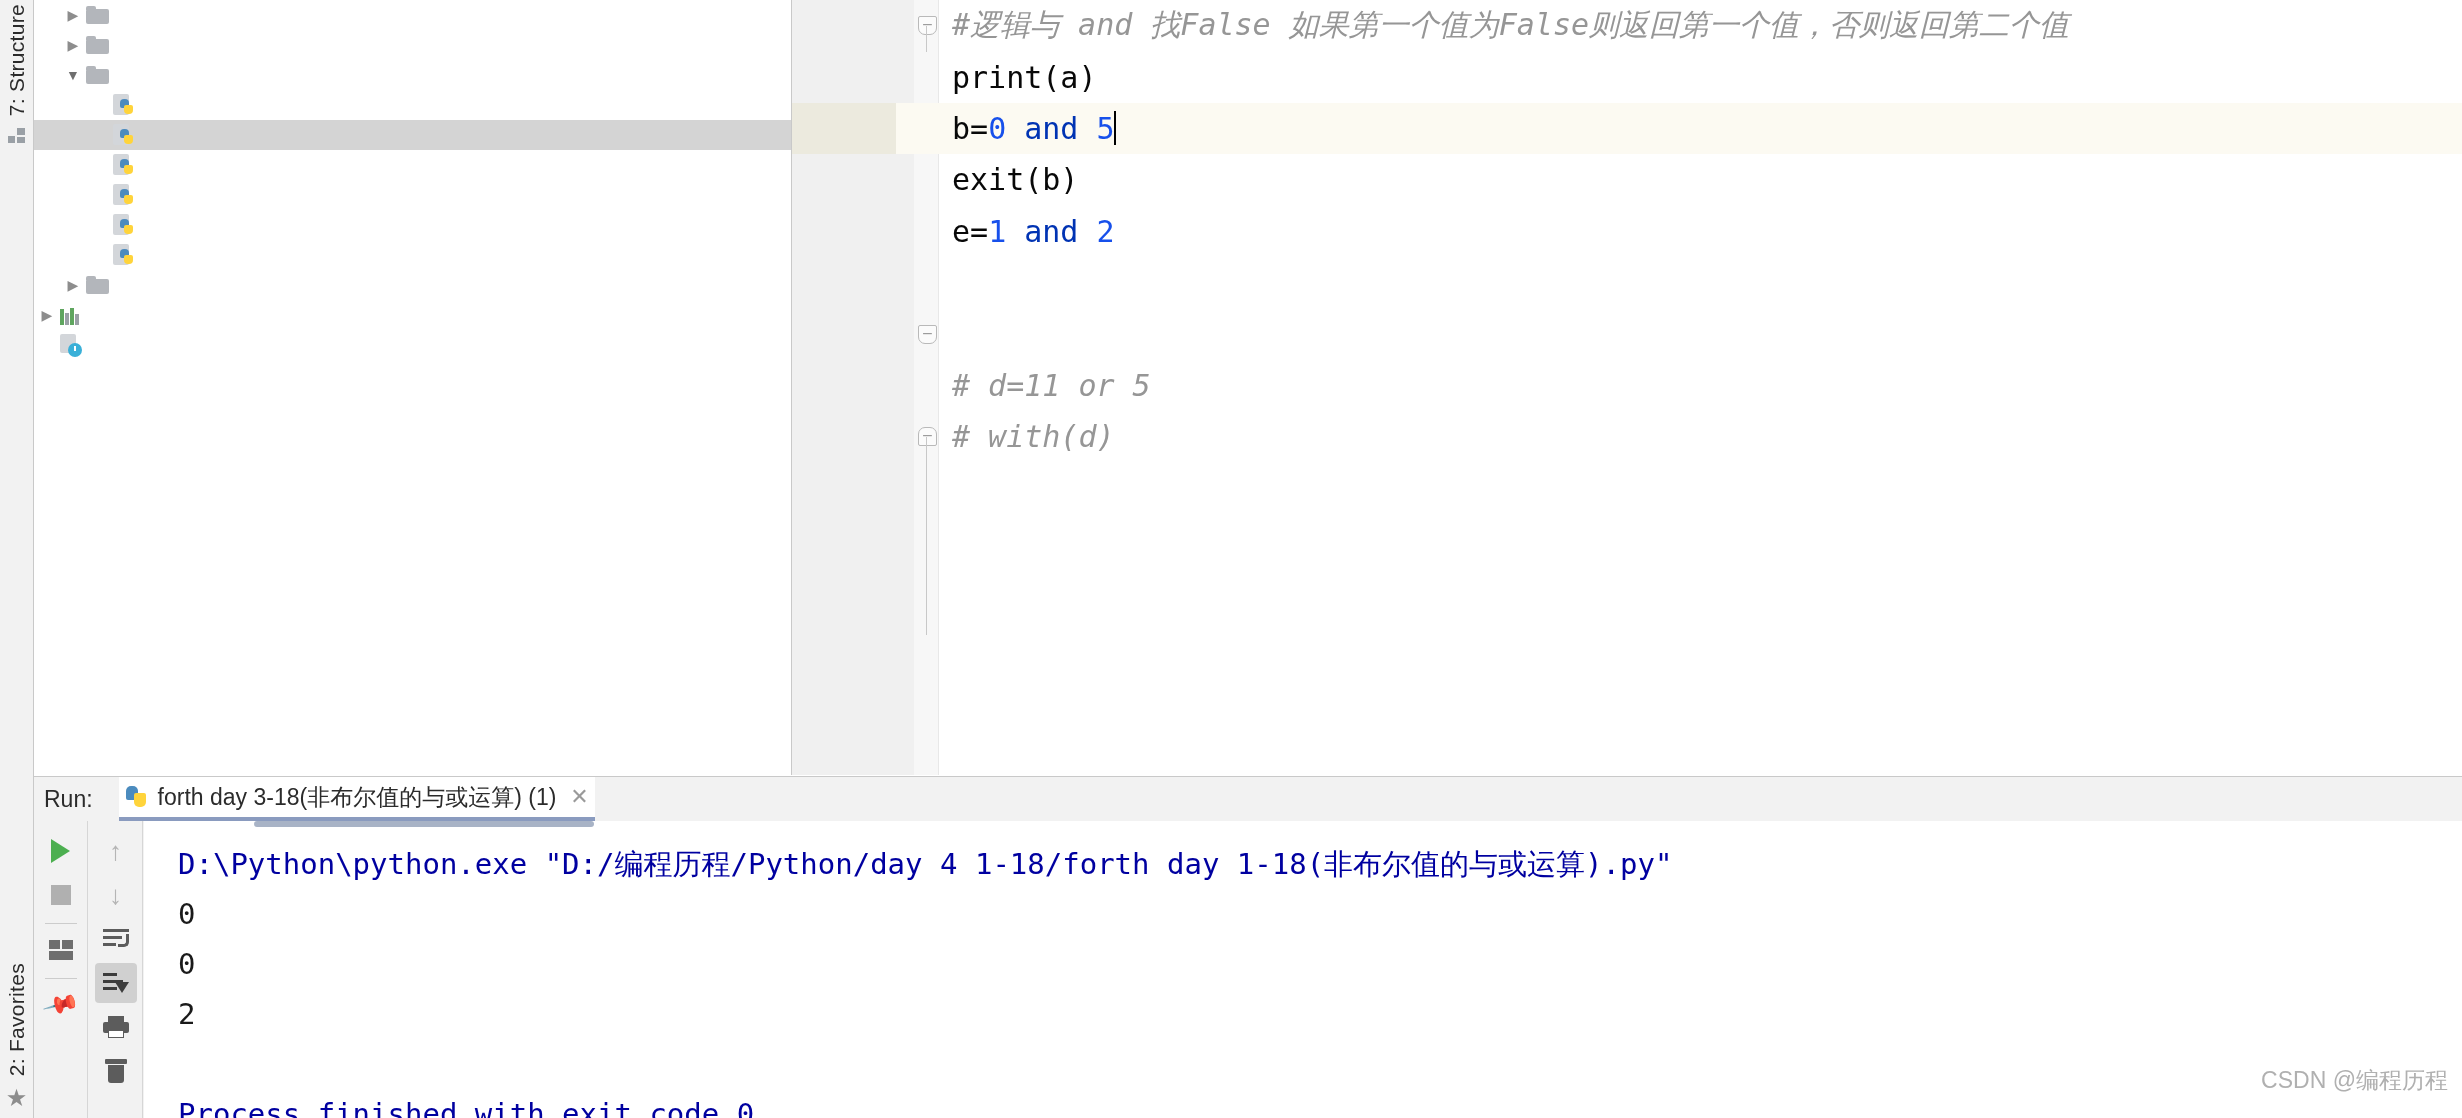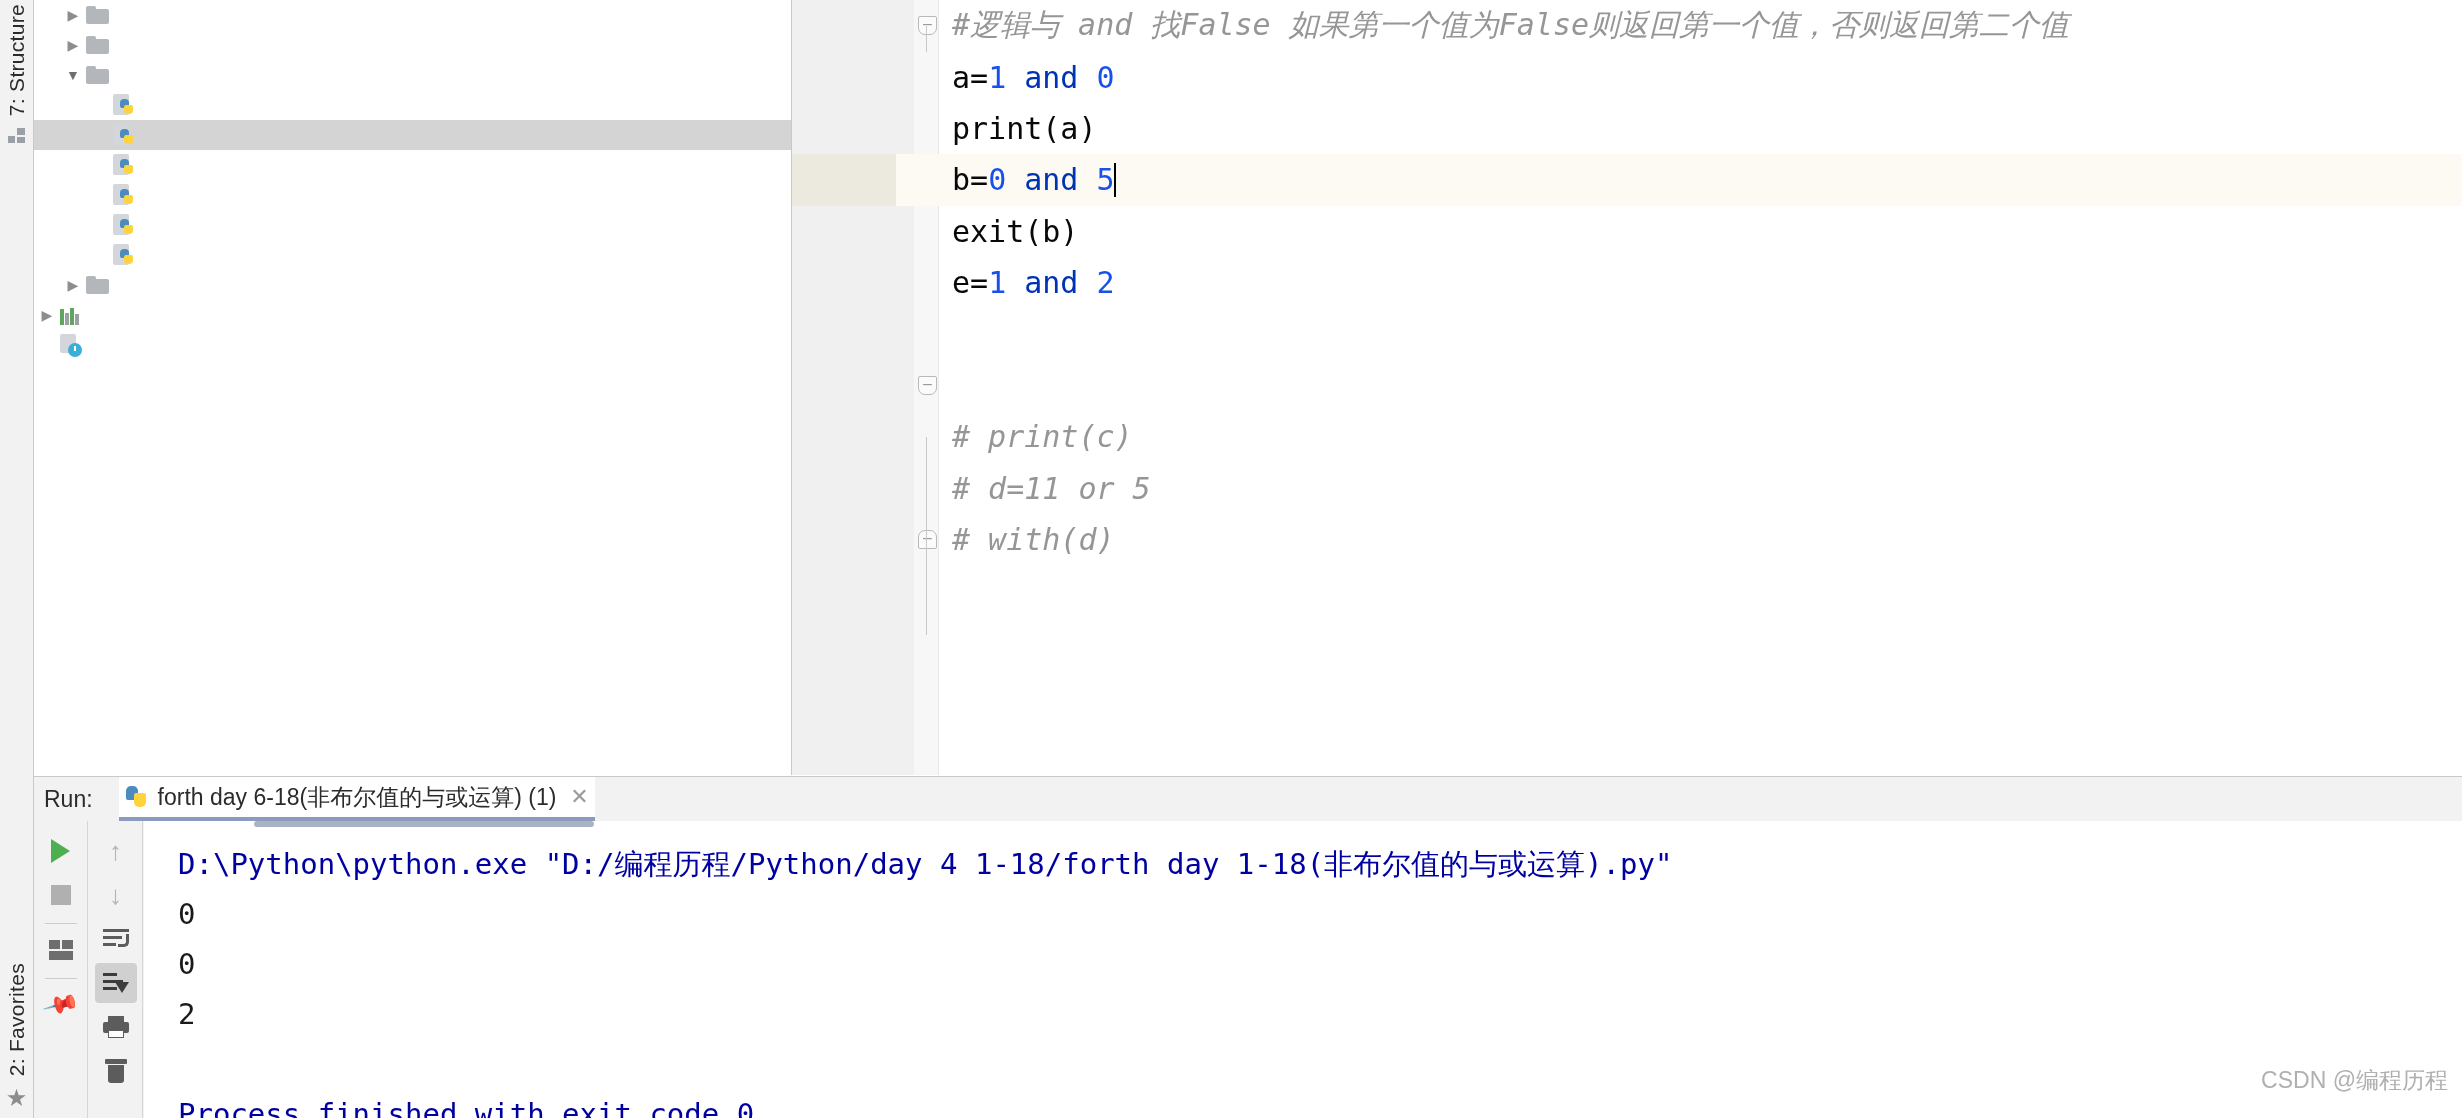--- a/index.html
+++ b/index.html
@@ -576,24 +576,20 @@
     <div class="gutter"></div>
     <div class="fold-col"></div>
     <div class="code-area" id="code-area">
         <div class="line">
           <span class="lnum"></span>
           <span class="fold-marker top">−</span>
           <span class="ltext comment">#逻辑与 and 找False 如果第一个值为False则返回第一个值，否则返回第二个值</span>
         </div>
         <div class="line">
           <span class="lnum"></span>
-          <span class="ltext">a=<span class="num">1</span> <span class="kw">and</span> <span class="num">0</span></span>
-        </div>
-        <div class="line">
-          <span class="lnum"></span>
           <span class="ltext">print(a)</span>
         </div>
         <div class="line current">
           <span class="lnum"></span>
           <span class="ltext">b=<span class="num">0</span> <span class="kw">and</span> <span class="num">5</span></span>
           <span class="caret" style="position: absolute; left: 322.562px;"></span>
         </div>
         <div class="line">
           <span class="lnum"></span>
           <span class="ltext">exit(b)</span>
@@ -602,24 +598,20 @@
           <span class="lnum"></span>
           <span class="ltext">e=<span class="num">1</span> <span class="kw">and</span> <span class="num">2</span></span>
         </div>
         <div class="line">
           <span class="lnum"></span>
           <span class="ltext"></span>
         </div>
         <div class="line">
           <span class="lnum"></span>
           <span class="fold-marker top">−</span>
-        </div>
-        <div class="line">
-          <span class="lnum"></span>
-          <span class="ltext comment"># print(c)</span>
         </div>
         <div class="line">
           <span class="lnum"></span>
           <span class="ltext comment"># d=11 or 5</span>
         </div>
         <div class="line">
           <span class="lnum"></span>
           <span class="fold-marker bot">−</span>
           <span class="ltext comment"># with(d)</span>
         </div>
@@ -633,21 +625,21 @@
   </div>
 
   <div class="run-panel">
     <div class="run-header">
       <div class="run-label">Run:</div>
       <div class="run-tab">
         <div class="tab-icon">
             <div class="b"></div>
             <div class="y"></div>
           </div>
-        <div class="tab-label">forth day 6-18(非布尔值的与或运算) (1)</div>
+        <div class="tab-label">forth day 3-18(非布尔值的与或运算) (1)</div>
         <div class="tab-close">✕</div>
       </div>
     </div>
 
     <div class="run-body">
 
       <div class="run-toolbar">
         <div class="tb-btn">
             <div class="play-tri"></div>
           </div>

